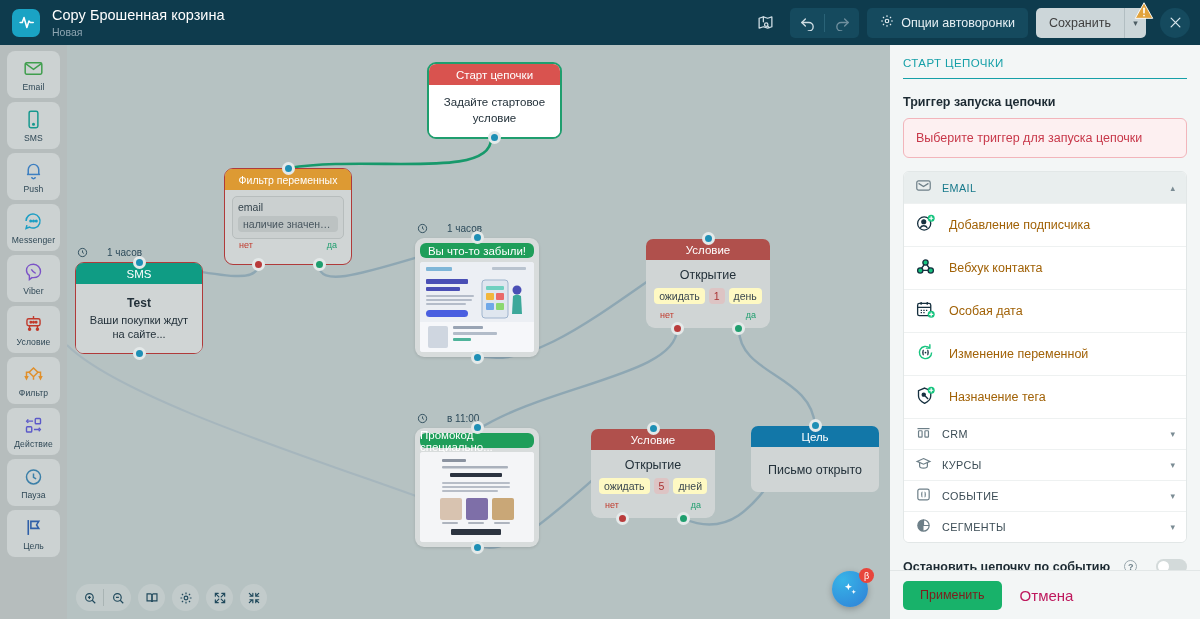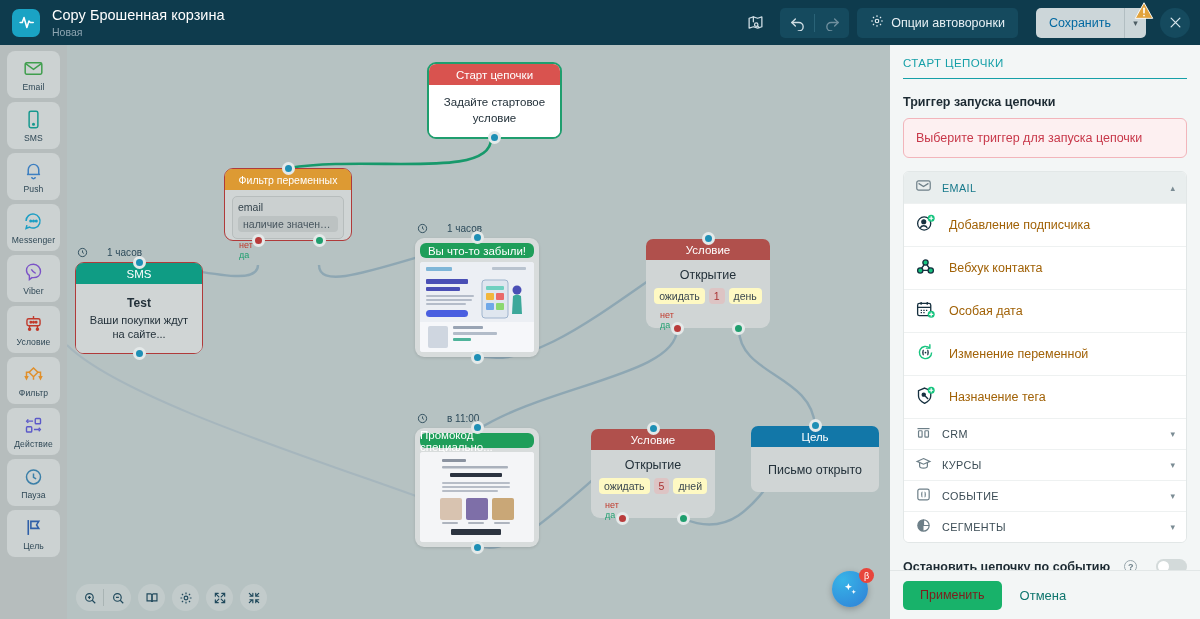--- a/index.html
+++ b/index.html
@@ -38,22 +38,22 @@
   .tb-divider { width: 1px; height: 18px; background: #2a6377; }
   .tb-btn {
     display: flex; align-items: center; gap: 7px; height: 30px;
     background: #154a5e; color: #e8f1f5; font-size: 12.5px;
     padding: 8px 13px; border-radius: 5px; margin-left: 8px; cursor: pointer;
     white-space: nowrap;
   }
   .save-wrap { position: relative; margin-left: 8px; display: flex; align-items: center; }
   .save-btn {
     display: flex; align-items: center; height: 30px;
-    background: #ccd6d9; color: #0369a1; border-radius: 5px 0 0 5px;
-    padding: 0 13px; font-size: 12.5px; cursor: pointer; margin-left: 10px;
+    background: #ccd6d9; color: #404040; border-radius: 5px 0 0 5px;
+    padding: 0 13px; font-size: 12.5px; cursor: pointer;
   }
   .save-caret {
     width: 22px; height: 30px; background: #ccd6d9; border-radius: 0 5px 5px 0;
     display: flex; align-items: center; justify-content: center;
     border-left: 1px solid #b2bec2; cursor: pointer; color: #4c5d63; font-size: 9px;
   }
   .warn-badge {
     position: absolute; right: -9px; top: -8px; width: 22px; height: 22px;
     display: flex; align-items: center; justify-content: center;
   }
@@ -110,34 +110,34 @@
   }
 
   
   #node-start { left: 360px; top: 17px; width: 135px; height: 77px;
     border: 2px solid #1f9e6e; background: #fff; }
   #node-start .node-hd { background: #d9534f; }
   #node-start .node-bd { background: #fff; height: 52px; font-size: 11.5px;
     text-align: center; line-height: 1.35; }
 
   
-  #node-filter { left: 157px; top: 123px; width: 128px; height: 73px;
+  #node-filter { left: 157px; top: 123px; width: 128px; height: 97px;
     border: 1.6px solid #b03a3a; background: #d0d5d5; }
   #node-filter .node-hd { background: #dd9a33; font-size: 10.5px; }
   .filter-box {
     margin: 6px 7px 0 7px; background: #cbd0d0; border: 1px solid #b7bdbd;
     border-radius: 5px; padding: 4px 5px 6px 5px;
   }
   .filter-var { font-size: 10.5px; color: #33424b; }
   .filter-cond {
     margin-top: 3px; background: #bcc2c2; border-radius: 4px;
     font-size: 10.5px; color: #47555e; padding: 2px 5px;
     white-space: nowrap; overflow: hidden; text-overflow: ellipsis;
   }
-  .yn-row { display: flex; justify-content: space-between; padding: 1px 14px 0 14px; flex-direction: column; }
+  .yn-row { display: flex; justify-content: space-between; padding: 1px 14px 0 14px; }
   .yn-no  { font-size: 9px; color: #c0392b; }
   .yn-yes { font-size: 9px; color: #1f9e6e; }
   .dot-no  { position: absolute; width: 13px; height: 13px; border-radius: 50%;
     background: #b93b3b; border: 3px solid #e4e9e9; bottom: -7px; }
   .dot-yes { position: absolute; width: 13px; height: 13px; border-radius: 50%;
     background: #1f9e6e; border: 3px solid #e4e9e9; bottom: -7px; }
 
   
   #node-sms { left: 8px; top: 217px; width: 128px; height: 92px;
     border: 1.6px solid #b03a3a; background: #d0d5d5; }
@@ -223,21 +223,21 @@
     justify-content: center; }
   .toggle { margin-left: auto; width: 31px; height: 15px; border-radius: 8px;
     background: #d3dada; position: relative; cursor: pointer; }
   .toggle i { position: absolute; left: 2px; top: 2px; width: 11px; height: 11px;
     border-radius: 50%; background: #fff; }
   .panel-foot { flex: 0 0 auto; height: 49px; border-top: 1px solid #e2e7e7;
     display: flex; align-items: center; padding: 0 13px; gap: 18px; background: #f3f6f6; }
   .btn-apply { background: #18b26a; color: #7f1d1d; border-radius: 5px; height: 29px;
     padding: 0 17px; font-size: 12.5px; display: flex; align-items: center;
     cursor: pointer; }
-  .btn-cancel { color: #0f766e; font-size: 13px; cursor: pointer; }
+  .btn-cancel { color: #be185d; font-size: 15px; cursor: pointer; }
 </style>
 </head>
 <body>
 
 <div class="app">
 
   <div class="topbar">
     <div class="logo">
       <svg width="17" height="17" viewBox="0 0 24 24" fill="none" stroke="#fff" stroke-width="2.2" stroke-linecap="round" stroke-linejoin="round">
           <path d="M3 12h3l2.5-7 4 14 3-9 2 2h4"></path>

